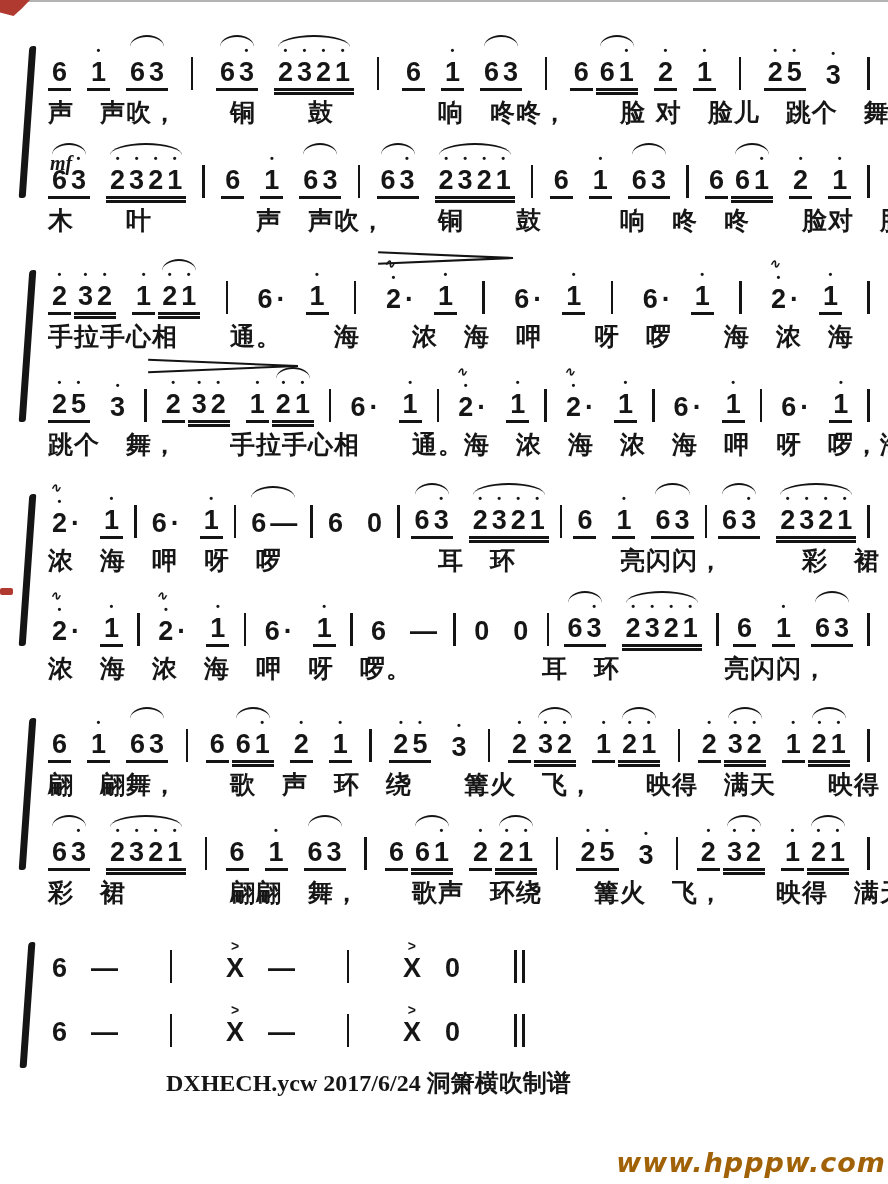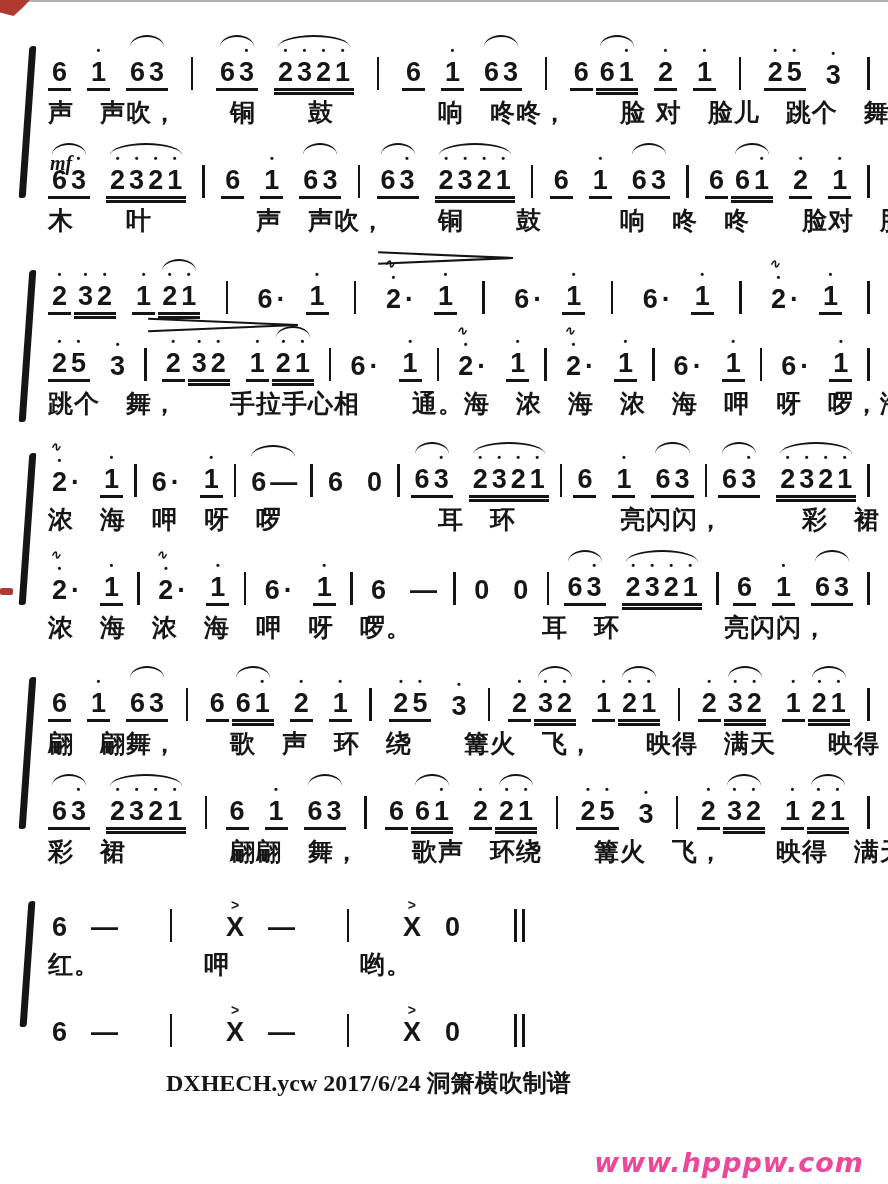--- a/index.html
+++ b/index.html
@@ -43,22 +43,22 @@
   .final-barline{width:5px;height:33px;border-left:3px solid #141414;border-right:3px solid #141414;
     box-sizing:content-box;margin-bottom:1px;flex:none;}
   .hairpin{position:absolute;top:-4px;height:14px;}
   .hairpin i{position:absolute;left:0;right:0;top:50%;height:2px;background:#141414;transform-origin:100% 50%;}
   .hairpin i.hl1{transform:rotate(2.4deg);}
   .hairpin i.hl2{transform:rotate(-2.4deg);}
   .lyrics-line{font:700 25px/30px "DejaVu Sans",sans-serif;white-space:pre;
     margin:7px 0 10px 0;letter-spacing:1px;}
 
   .footer{margin:4px 0 2px 150px;font:700 24px/34px "Liberation Serif",serif;}
-  .watermark{position:absolute;right:24px;bottom:6px;font:italic 800 27px "DejaVu Sans",sans-serif;
-    color:#ec4899;letter-spacing:1px;}
+  .watermark{position:absolute;right:2px;bottom:6px;font:italic 800 27px "DejaVu Sans",sans-serif;
+    color:#a16207;letter-spacing:1px;}
 </style>
 </head>
 <body>
 
 <div class="sheet">
   <div class="scanline"></div>
   <div class="corner-mark"></div>
   <div class="red-dash"></div>
 
   <div id="systems">
@@ -497,20 +497,21 @@
                   <span class="note-digit">1</span>
                 </span>
               </span>
             </div>
             <span class="barline"></span>
             <div class="hairpin" style="left: 330px; width: 135px;">
               <i class="hl1"></i>
               <i class="hl2"></i>
             </div>
           </div>
+          <div class="lyrics-line">手拉手心相　　通。　　海　　浓　海　呷　　呀　啰　　海　浓　海</div>
         </div>
         <div class="voice-line">
           <div class="notes-row">
             <div class="bar">
               <span class="note-group u1">
                 <span class="note">
                   <span class="octave-dot">•</span>
                   <span class="note-digit">2</span>
                 </span>
                 <span class="note">
@@ -1347,21 +1348,20 @@
               </span>
               <span class="note-group u0">
                 <span class="note">
                   <span class="octave-dot"></span>
                   <span class="note-digit">0</span>
                 </span>
               </span>
             </div>
             <span class="final-barline"></span>
           </div>
-          <div class="lyrics-line">红。　　　　呷　　　　　哟。</div>
         </div>
         <div class="voice-line">
           <div class="notes-row">
             <div class="bar">
               <span class="note-group u0">
                 <span class="note">
                   <span class="octave-dot"></span>
                   <span class="note-digit">6</span>
                 </span>
               </span>

